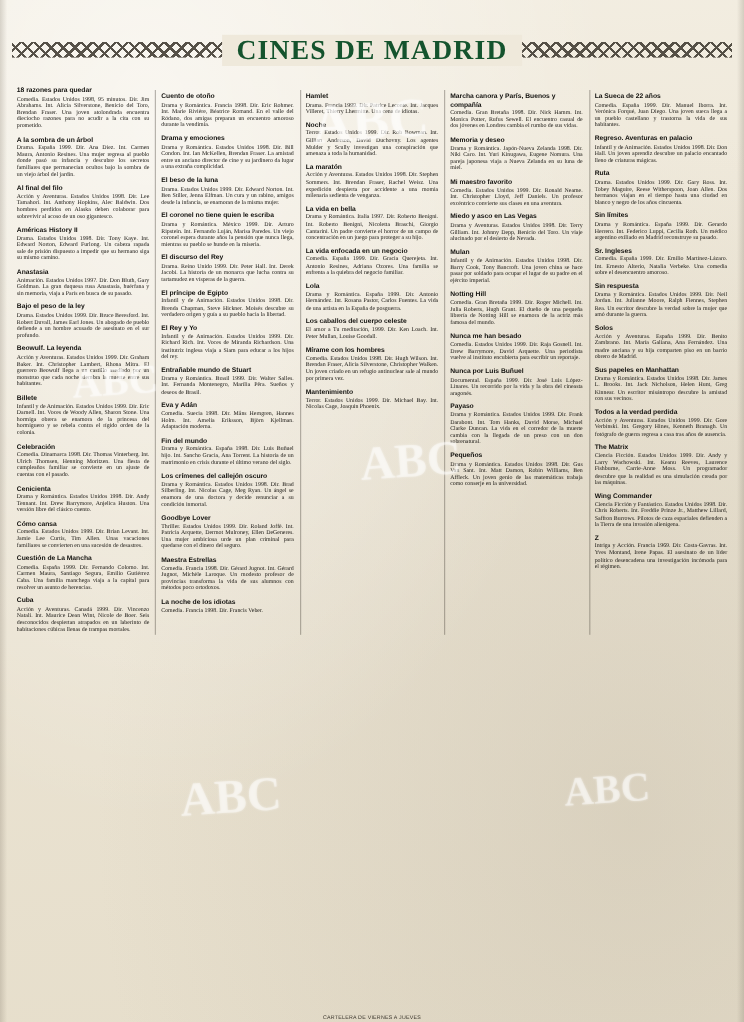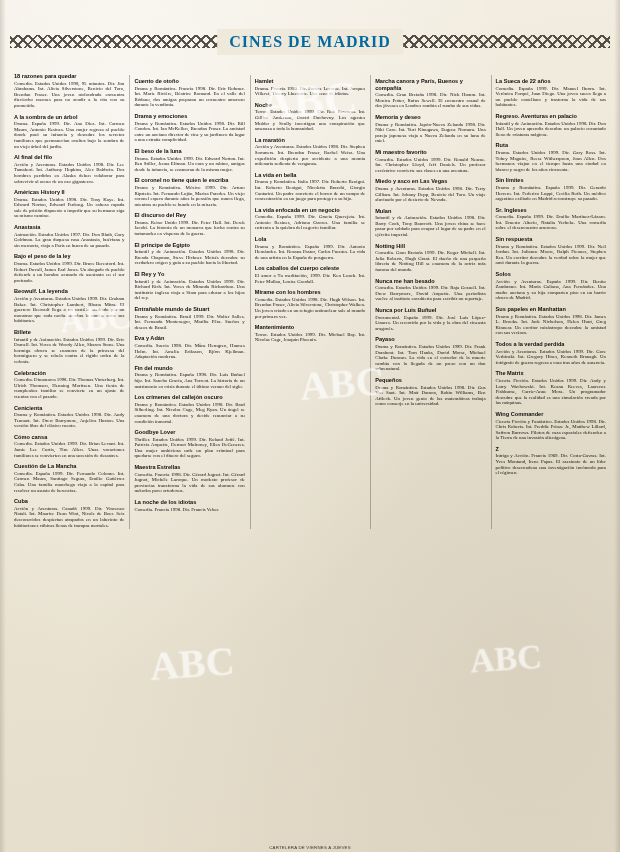--- a/index.html
+++ b/index.html
@@ -23,22 +23,22 @@
 
   
   .titleband{position:relative;height:40px;margin:3px 10px 0 10px;}
   .diamonds{position:absolute;top:6px;left:0;right:0;height:13px;
     background:
       repeating-linear-gradient(45deg,#3a352c 0 2px,transparent 2px 7px),
       repeating-linear-gradient(-45deg,#3a352c 0 2px,transparent 2px 7px);
     opacity:.85;}
   .title-wrap{position:absolute;left:50%;transform:translateX(-50%);top:0;
     background:#efe9db;padding:0 12px;}
-  .title{font-family:"Liberation Serif",serif;font-size:16px;font-weight:bold;
-    letter-spacing:1px;color:#0369a1;white-space:nowrap;line-height:26px;}
+  .title{font-family:"Liberation Serif",serif;font-size:23px;font-weight:bold;
+    letter-spacing:1px;color:#14532d;white-space:nowrap;line-height:26px;}
 
   
   .cols{display:flex;gap:0;padding:4px 9px 8px 9px;}
   .col{width:20%;padding:0 5px;box-sizing:border-box;position:relative;}
   .col + .col:before{content:"";position:absolute;left:0;top:2px;bottom:2px;width:1px;background:rgba(60,55,45,.35);}
   h3.sec{font-family:"Liberation Sans",sans-serif;font-size:5.6px;font-weight:bold;
     margin:5px 0 1px 0;line-height:6.6px;color:#100f0c;}
   p.t{font-family:"Liberation Serif",serif;font-size:4.9px;line-height:5.6px;
     margin:0 0 3px 0;text-align:justify;color:#15130f;hyphens:auto;}
   .col:first-child h3.sec:first-child{margin-top:0;}

